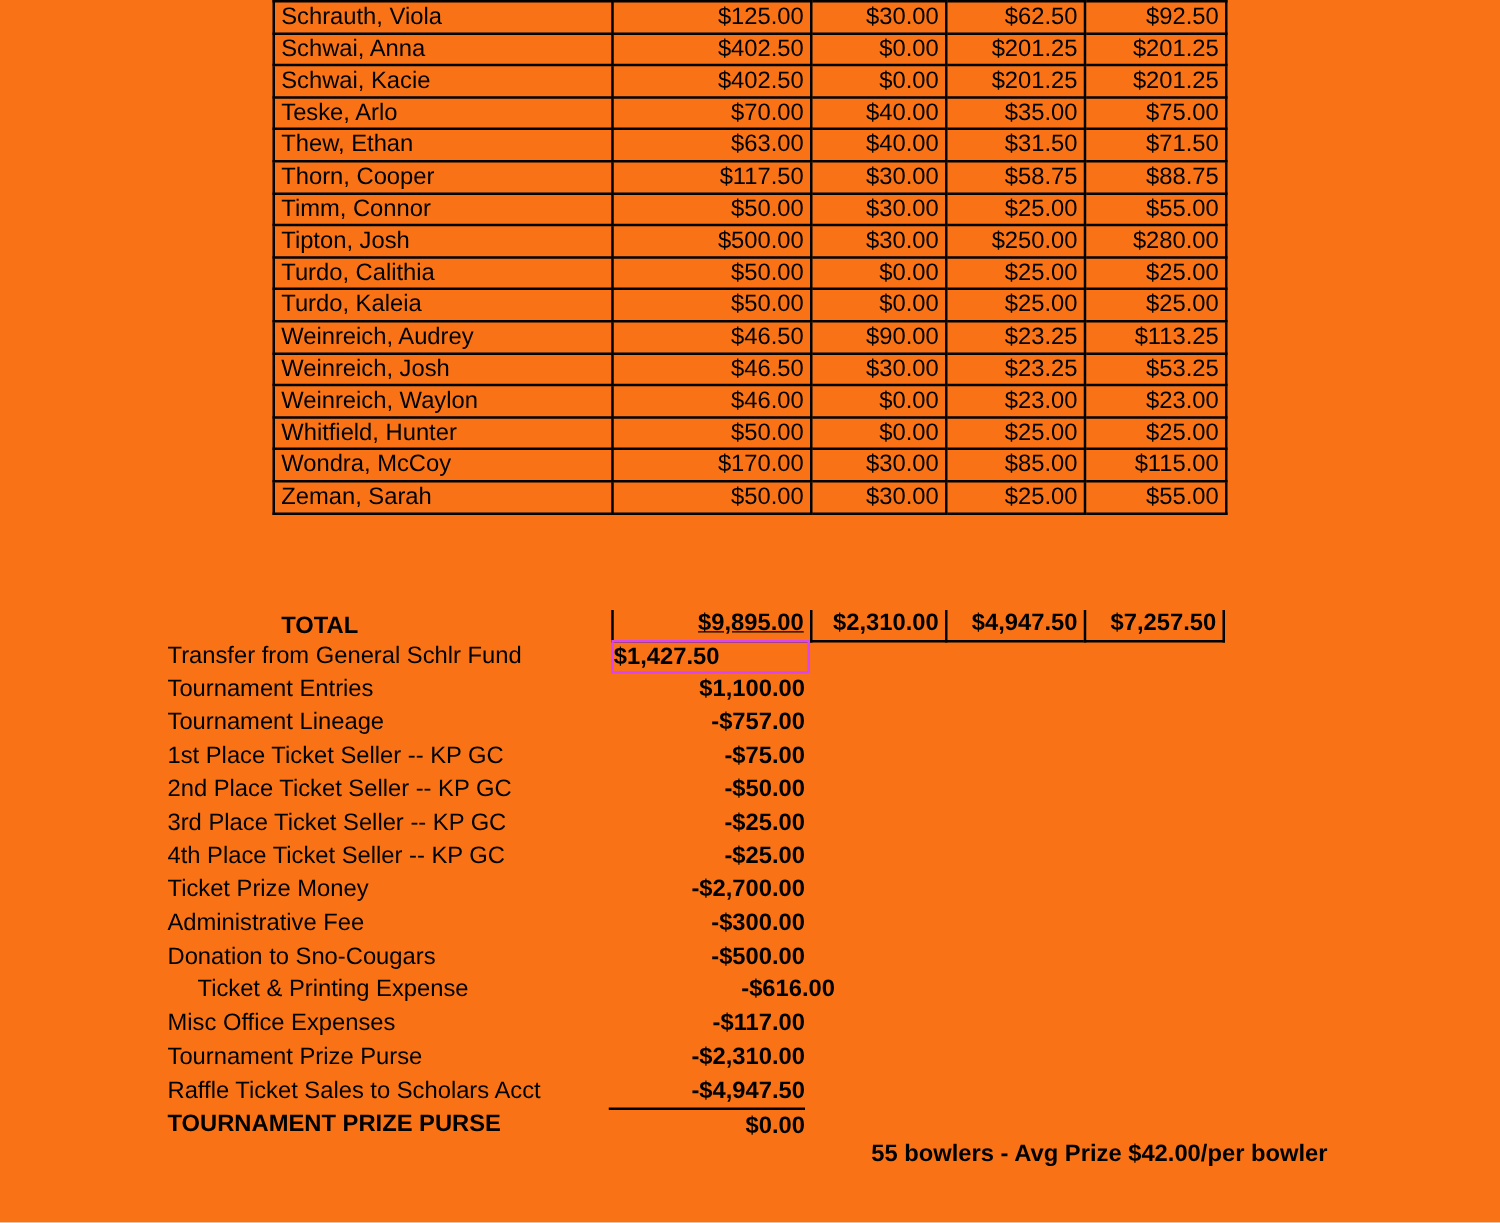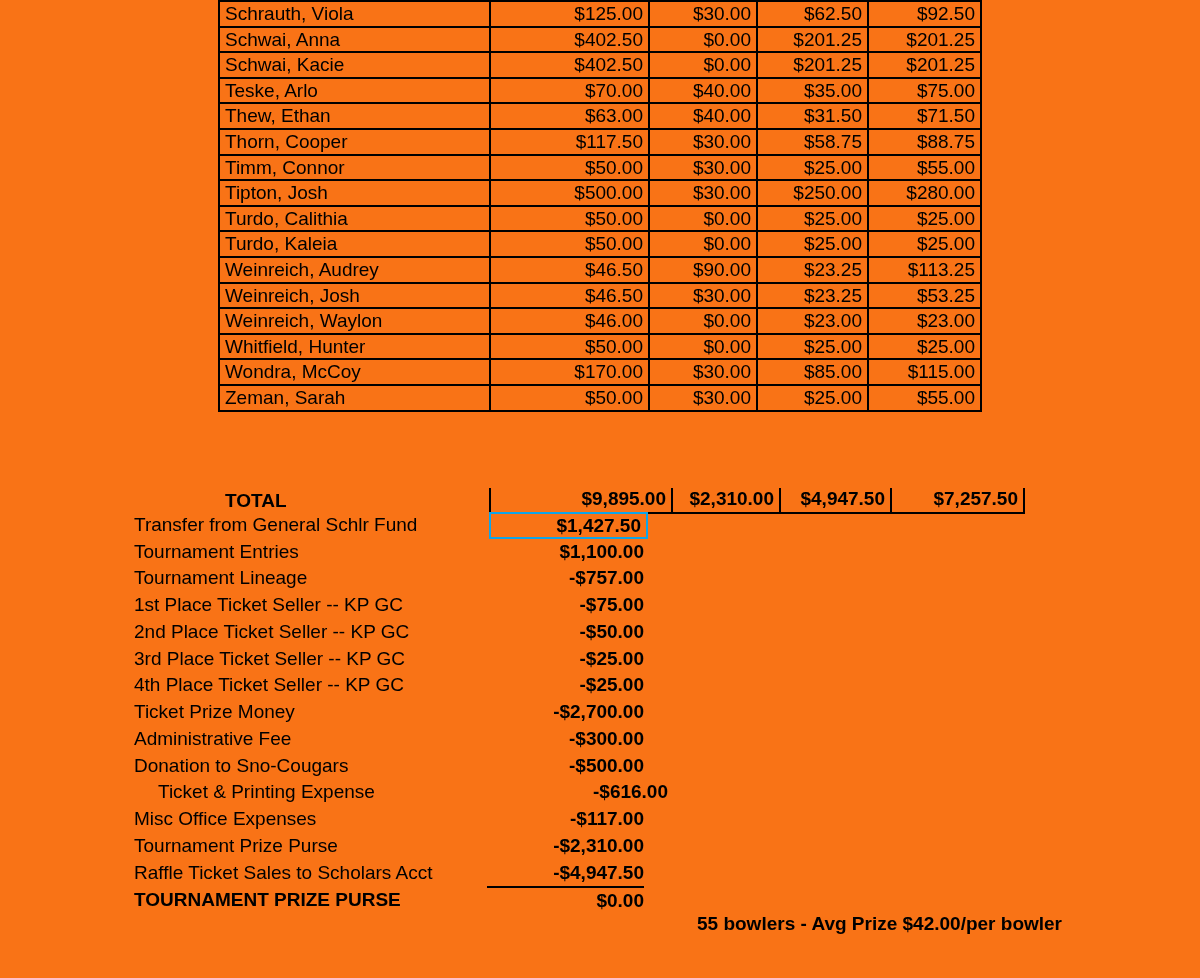--- a/index.html
+++ b/index.html
@@ -56,44 +56,44 @@
     box-sizing: border-box;
     height: 25.6px;
     line-height: 21.6px;
     border-left: 2px solid #000;
     border-bottom: 2px solid #000;
     font-weight: bold;
     text-align: right;
     padding: 0 5px;
     white-space: nowrap;
   }
-  .total-cells .tc.c1 { width: 182px; }
+  .total-cells .tc.c1 { width: 159px; text-decoration: underline; }
   .total-cells .tc.c2 { width: 108px; }
   .total-cells .tc.c3 { width: 111px; }
-  .total-cells .tc.c4 { width: 135px; border-right: 2px solid #000; }
+  .total-cells .tc.c4 { width: 113px; border-right: 2px solid #000; }
 
   
   .transfer-label {
     position: absolute;
     left: 134px;
     top: 512px;
     height: 26px;
     line-height: 26px;
     white-space: nowrap;
   }
   .transfer-box {
     position: absolute;
     left: 489px;
     top: 511.6px;
     width: 159px;
     height: 27.6px;
     box-sizing: border-box;
-    border: 2px solid #0ea5e9;
+    border: 2px solid #d946ef;
     line-height: 23.6px;
-    text-align: right;
+    text-align: left;
     padding-right: 5px;
     font-weight: bold;
   }
 
   
   .ledger-row {
     position: absolute;
     left: 0;
     width: 720px;
     height: 26.75px;

